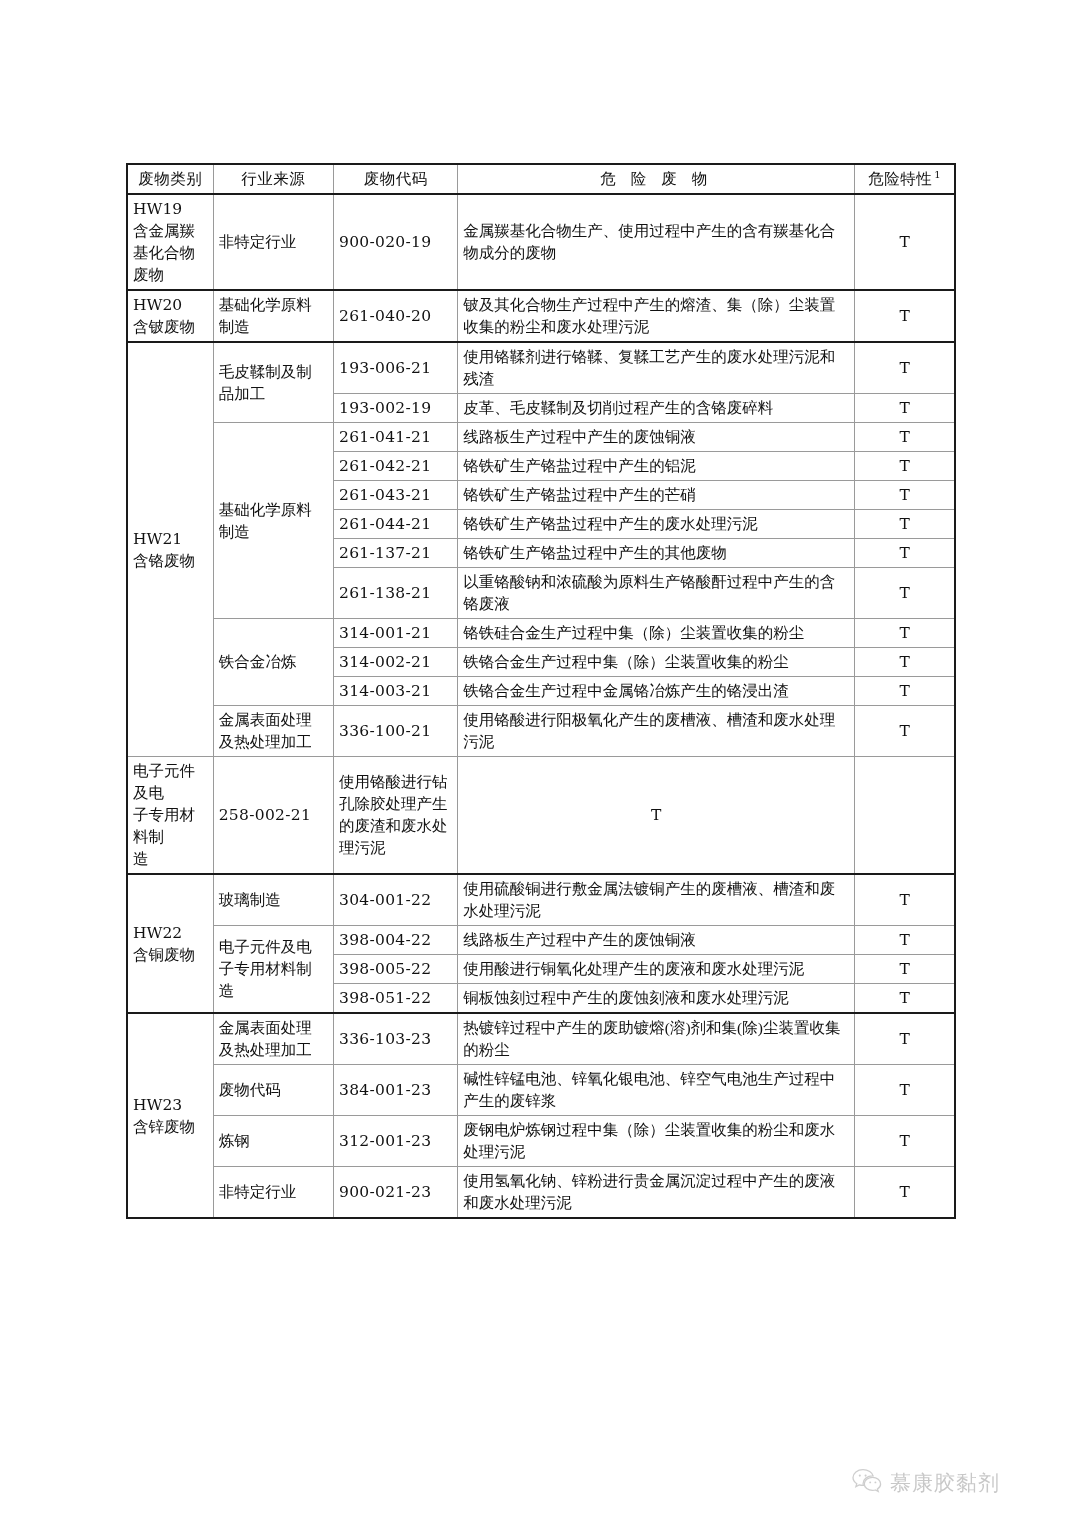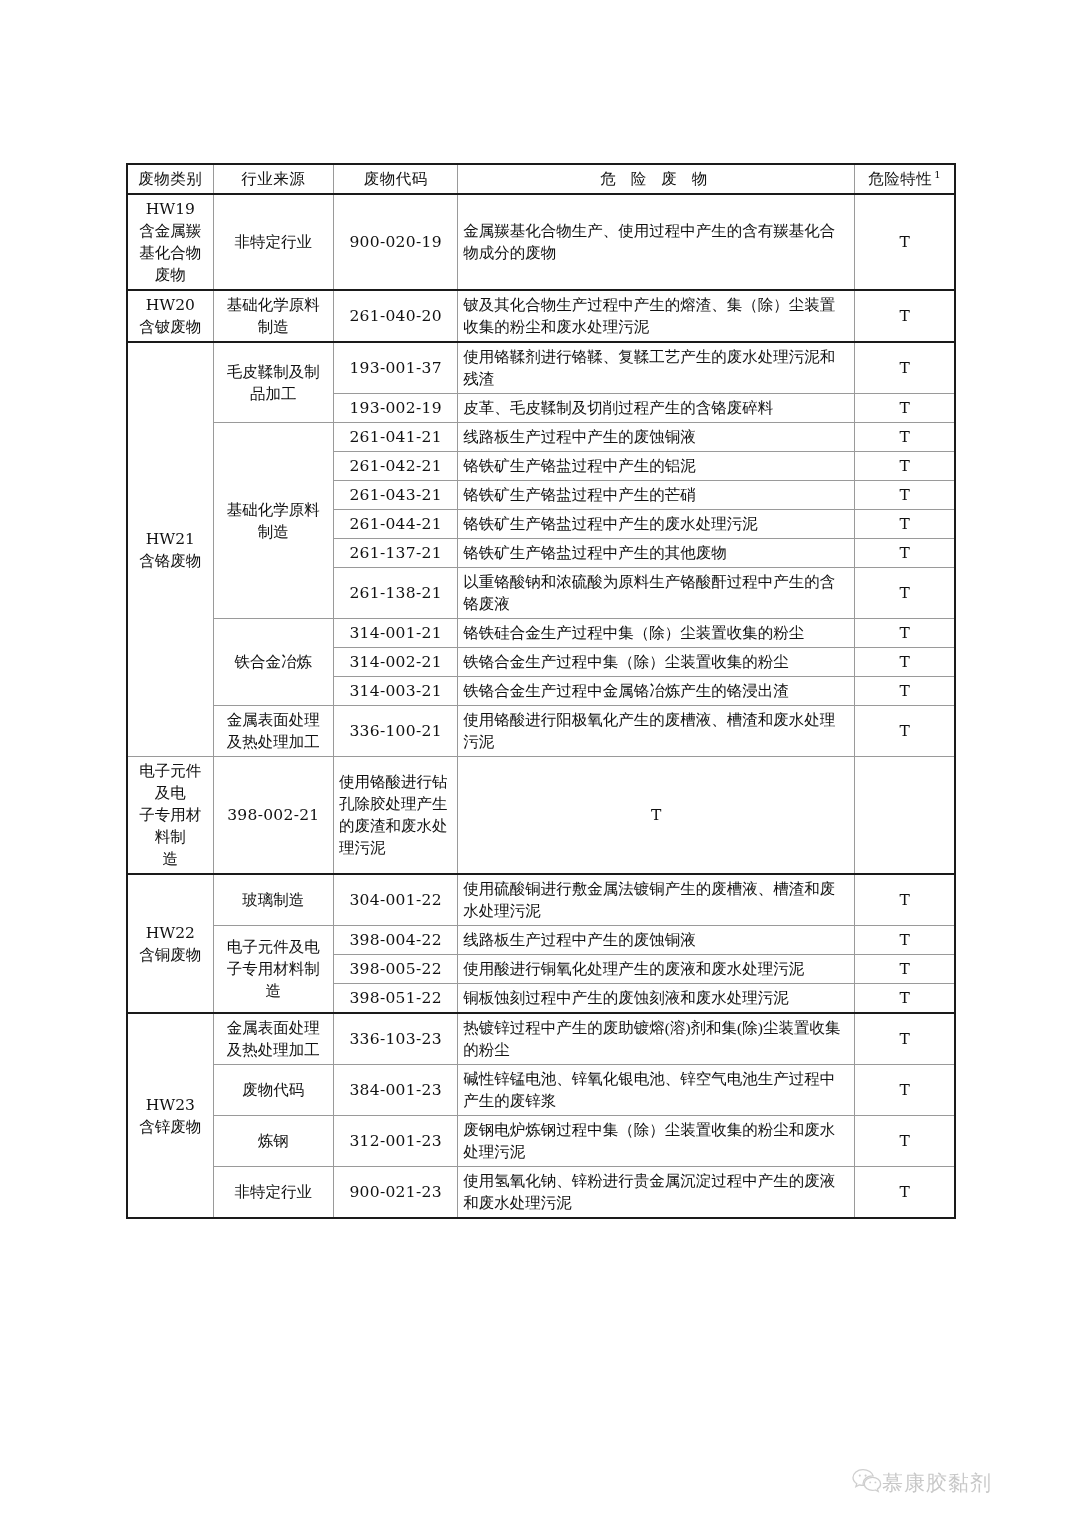--- a/index.html
+++ b/index.html
@@ -62,25 +62,23 @@
     text-align: center;
     font-size: 16.5px;
     letter-spacing: 0.5px;
     padding-top: 9px;
     padding-bottom: 9px;
     border-bottom: 2px solid #1a1a1a;
   }
   thead td.spaced { letter-spacing: 5px; margin-top: 36px; }
 
   td.cat, td.ind {
-    text-align: center;
     line-height: 1.38;
   }
   td.code {
-    text-align: center;
     font-size: 16px;
     letter-spacing: 0.3px;
     white-space: nowrap;
   }
   td.waste {
     text-align: left;
     padding-left: 7px;
     padding-right: 4px;
     font-family: Liberation Serif, serif;
   }
@@ -111,20 +109,21 @@
   }
   .page-number .dash { margin: 0 12px; color: #222; }
 
   
   .brand {
     position: absolute;
     left: 852px;
     top: 1468px;
     display: flex;
     align-items: center;
+    gap: 8px;
     opacity: 0.48;
   }
   .brand .wechat-icon { display: block; }
   .brand .brand-text {
     font-family: "DejaVu Sans", "Liberation Sans", sans-serif;
     font-size: 21px;
     color: #8d8d8d;
     letter-spacing: 1px;
     white-space: nowrap;
   }
@@ -163,21 +162,21 @@
           <tr class="group-start">
             <td class="cat">HW20<br>含铍废物</td>
             <td class="ind">基础化学原料<br>制造</td>
             <td class="code">261-040-20</td>
             <td class="waste">铍及其化合物生产过程中产生的熔渣、集（除）尘装置收集的粉尘和废水处理污泥</td>
             <td class="prop">T</td>
           </tr>
           <tr class="group-start">
             <td class="cat" rowspan="12">HW21<br>含铬废物</td>
             <td class="ind" rowspan="2">毛皮鞣制及制<br>品加工</td>
-            <td class="code">193-001-37</td>
+            <td class="code">193-006-21</td>
             <td class="waste">使用铬鞣剂进行铬鞣、复鞣工艺产生的废水处理污泥和残渣</td>
             <td class="prop">T</td>
           </tr>
           <tr>
             <td class="code">193-002-19</td>
             <td class="waste">皮革、毛皮鞣制及切削过程产生的含铬废碎料</td>
             <td class="prop">T</td>
           </tr>
           <tr>
             <td class="ind" rowspan="6">基础化学原料<br>制造</td>
@@ -227,21 +226,21 @@
             <td class="prop">T</td>
           </tr>
           <tr>
             <td class="ind">金属表面处理<br>及热处理加工</td>
             <td class="code">336-100-21</td>
             <td class="waste">使用铬酸进行阳极氧化产生的废槽液、槽渣和废水处理污泥</td>
             <td class="prop">T</td>
           </tr>
           <tr>
             <td class="ind">电子元件及电<br>子专用材料制<br>造</td>
-            <td class="code">398-002-21</td>
+            <td class="code">258-002-21</td>
             <td class="waste">使用铬酸进行钻孔除胶处理产生的废渣和废水处理污泥</td>
             <td class="prop">T</td>
           </tr>
           <tr class="group-start">
             <td class="cat" rowspan="4">HW22<br>含铜废物</td>
             <td class="ind">玻璃制造</td>
             <td class="code">304-001-22</td>
             <td class="waste">使用硫酸铜进行敷金属法镀铜产生的废槽液、槽渣和废水处理污泥</td>
             <td class="prop">T</td>
           </tr>

